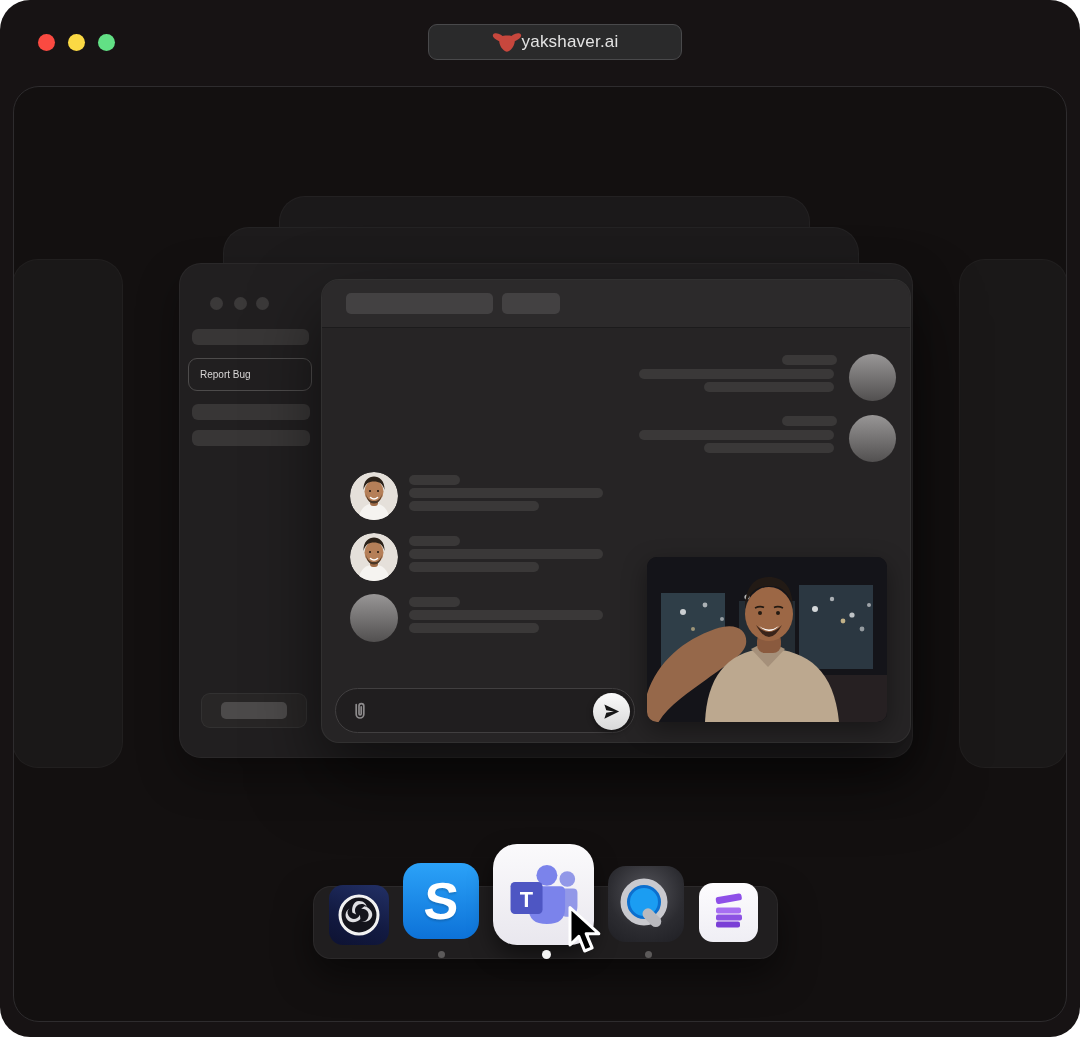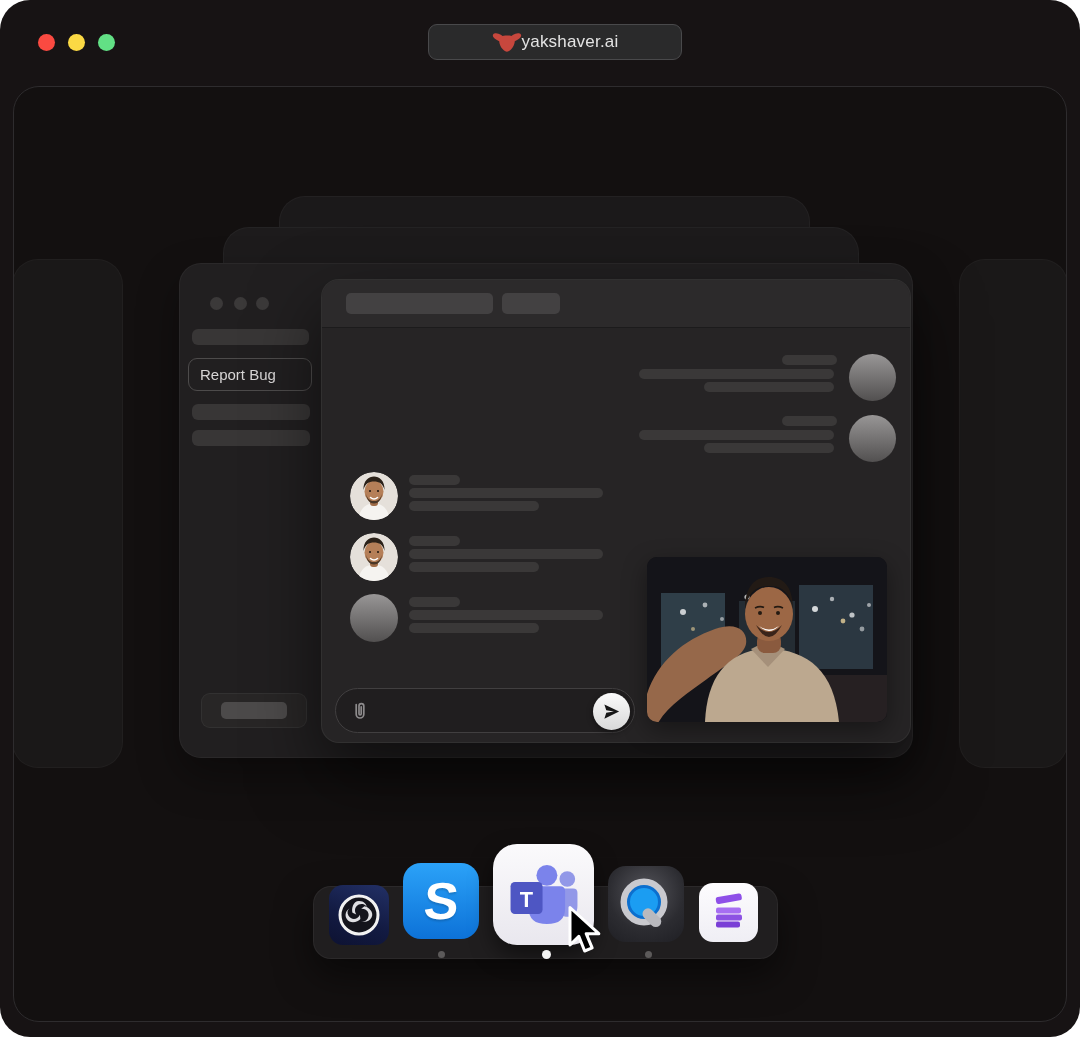--- a/index.html
+++ b/index.html
@@ -32,21 +32,21 @@
   .backwin{
     position:absolute;left:165px;top:176px;width:732px;height:493px;
     background:#211f20;border:1px solid rgba(255,255,255,.045);border-radius:22px;
     box-shadow:0 18px 40px rgba(0,0,0,.35);
   }
   .bw-dot{position:absolute;top:33px;width:13px;height:13px;border-radius:50%;background:#3b3939;}
   .bar{background:#383636;border-radius:6px;position:absolute;}
   .report-btn{
     position:absolute;left:8px;top:94px;width:124px;height:33px;box-sizing:border-box;
     border:1.5px solid #4d4b4b;border-radius:9px;background:transparent;
-    color:#d8d6d6;font-size:15px;display:flex;align-items:center;padding-left:11px;
+    color:#d8d6d6;font-size:10px;display:flex;align-items:center;padding-left:11px;
     font-family:"Liberation Sans",sans-serif;
   }
   .bw-bottom-btn{
     position:absolute;left:21px;top:429px;width:106px;height:35px;background:#282626;
     border:1px solid rgba(255,255,255,.05);border-radius:9px;display:flex;align-items:center;justify-content:center;box-sizing:border-box;
   }
   .bw-bottom-btn .pill{width:66px;height:17px;background:#4c4a4a;border-radius:5px;}
   
   .chatwin{
     position:absolute;left:307px;top:192px;width:590px;height:464px;

